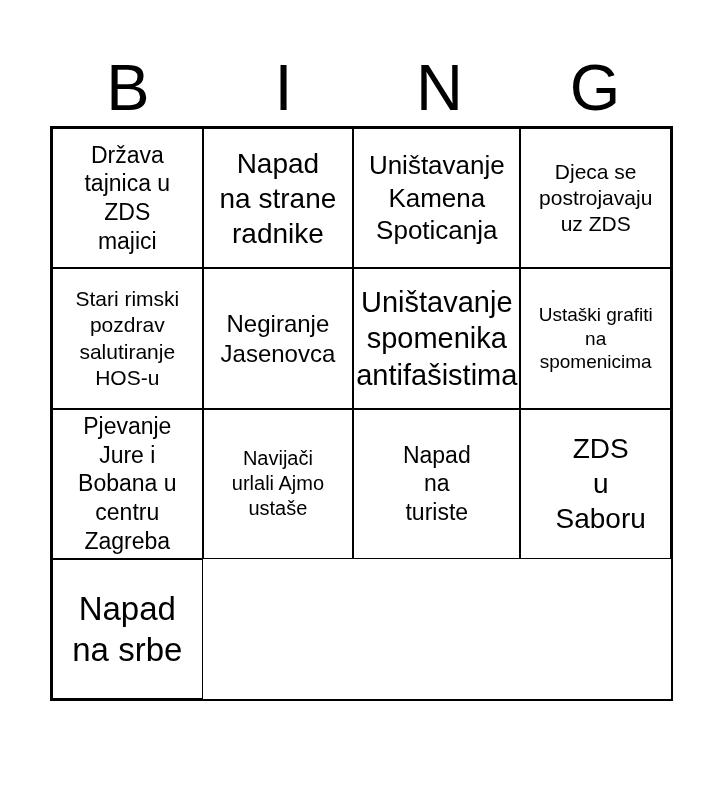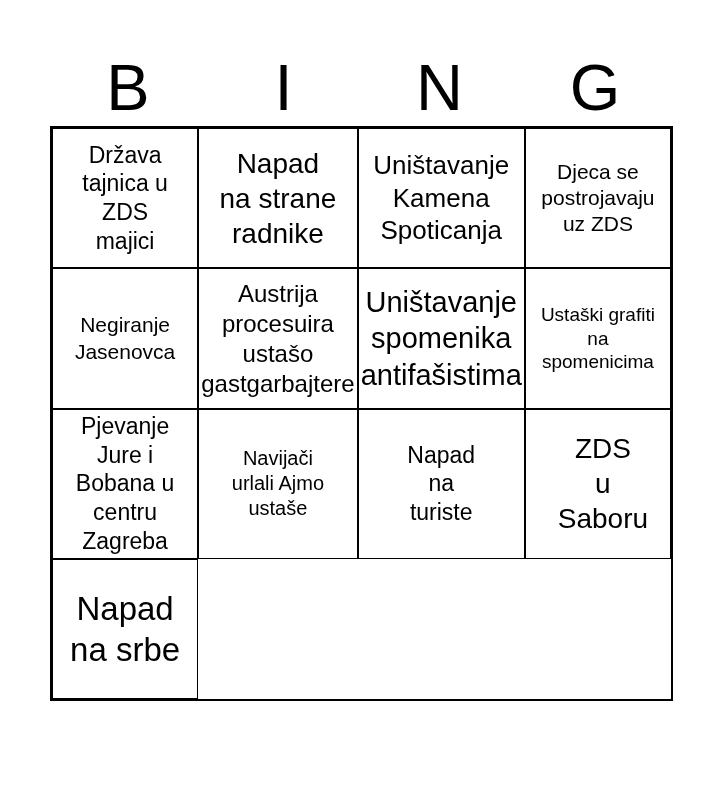--- a/index.html
+++ b/index.html
@@ -89,26 +89,26 @@
 majici</div>
     <div class="cell">Napad
 na strane
 radnike</div>
     <div class="cell">Uništavanje
 Kamena
 Spoticanja</div>
     <div class="cell">Djeca se
 postrojavaju
 uz ZDS</div>
+    <div class="cell">Stari rimski
+pozdrav
+salutiranje
+HOS-u</div>
     <div class="cell">Negiranje
 Jasenovca</div>
-    <div class="cell">Austrija
-procesuira
-ustašo
-gastgarbajtere</div>
     <div class="cell">Uništavanje
 spomenika
 antifašistima</div>
     <div class="cell">Ustaški grafiti
 na
 spomenicima</div>
     <div class="cell">Pjevanje
 Jure i
 Bobana u
 centru

